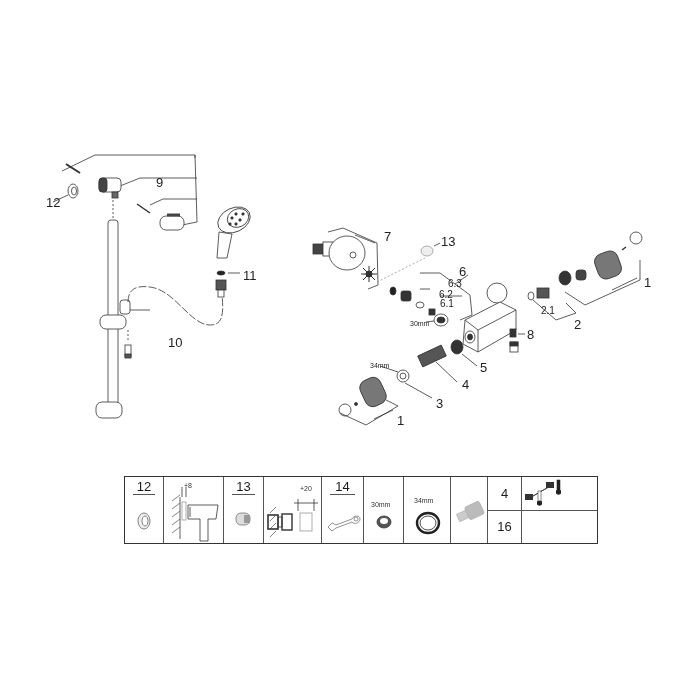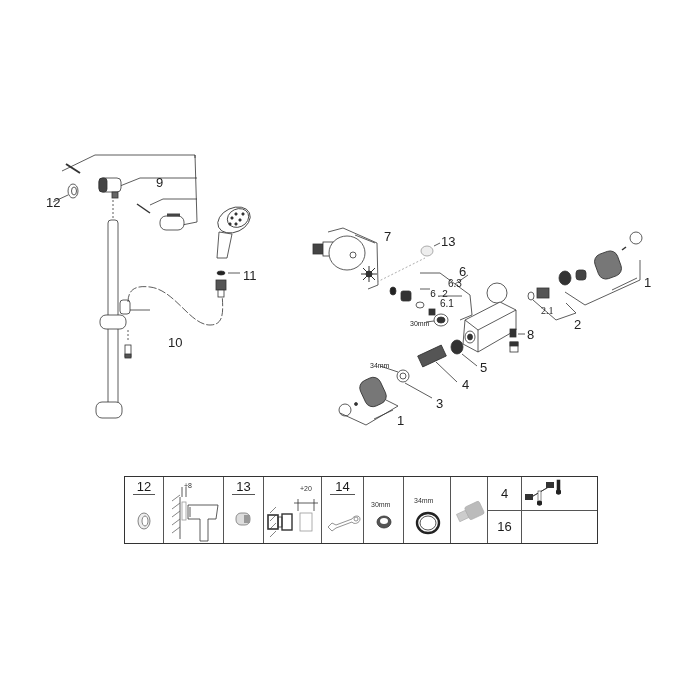--- a/index.html
+++ b/index.html
@@ -167,23 +167,23 @@
 <div class="lbl" style="left:459px;top:265px;">6</div>
 <div class="lbl" style="left:644px;top:276px;">1</div>
 <div class="lbl" style="left:574px;top:318px;">2</div>
 <div class="lbl" style="left:527px;top:328px;">8</div>
 <div class="lbl" style="left:480px;top:361px;">5</div>
 <div class="lbl" style="left:462px;top:378px;">4</div>
 <div class="lbl" style="left:436px;top:397px;">3</div>
 <div class="lbl" style="left:397px;top:414px;">1</div>
 
 <div class="lbl sm" style="left:404px;top:279px;margin-left:44px;">6.3</div>
-<div class="lbl sm" style="left:430px;top:290px;font-family:Liberation Mono, monospace;">6.2</div>
+<div class="lbl sm" style="left:439px;top:290px;">6.2</div>
 <div class="lbl sm" style="left:440px;top:299px;">6.1</div>
-<div class="lbl sm" style="left:541px;top:306px;font-family:Liberation Serif, serif;">2.1</div>
+<div class="lbl sm" style="left:541px;top:306px;">2.1</div>
 
 <div class="lbl xs" style="left:410px;top:320px;">30mm</div>
 <div class="lbl xs" style="left:370px;top:362px;">34mm</div>
 
 <div id="parts-table">
 
   <div class="cell" style="width:39px;">
     <div class="num">12</div>
     <div class="uline"></div>
     <svg width="39" height="66">

